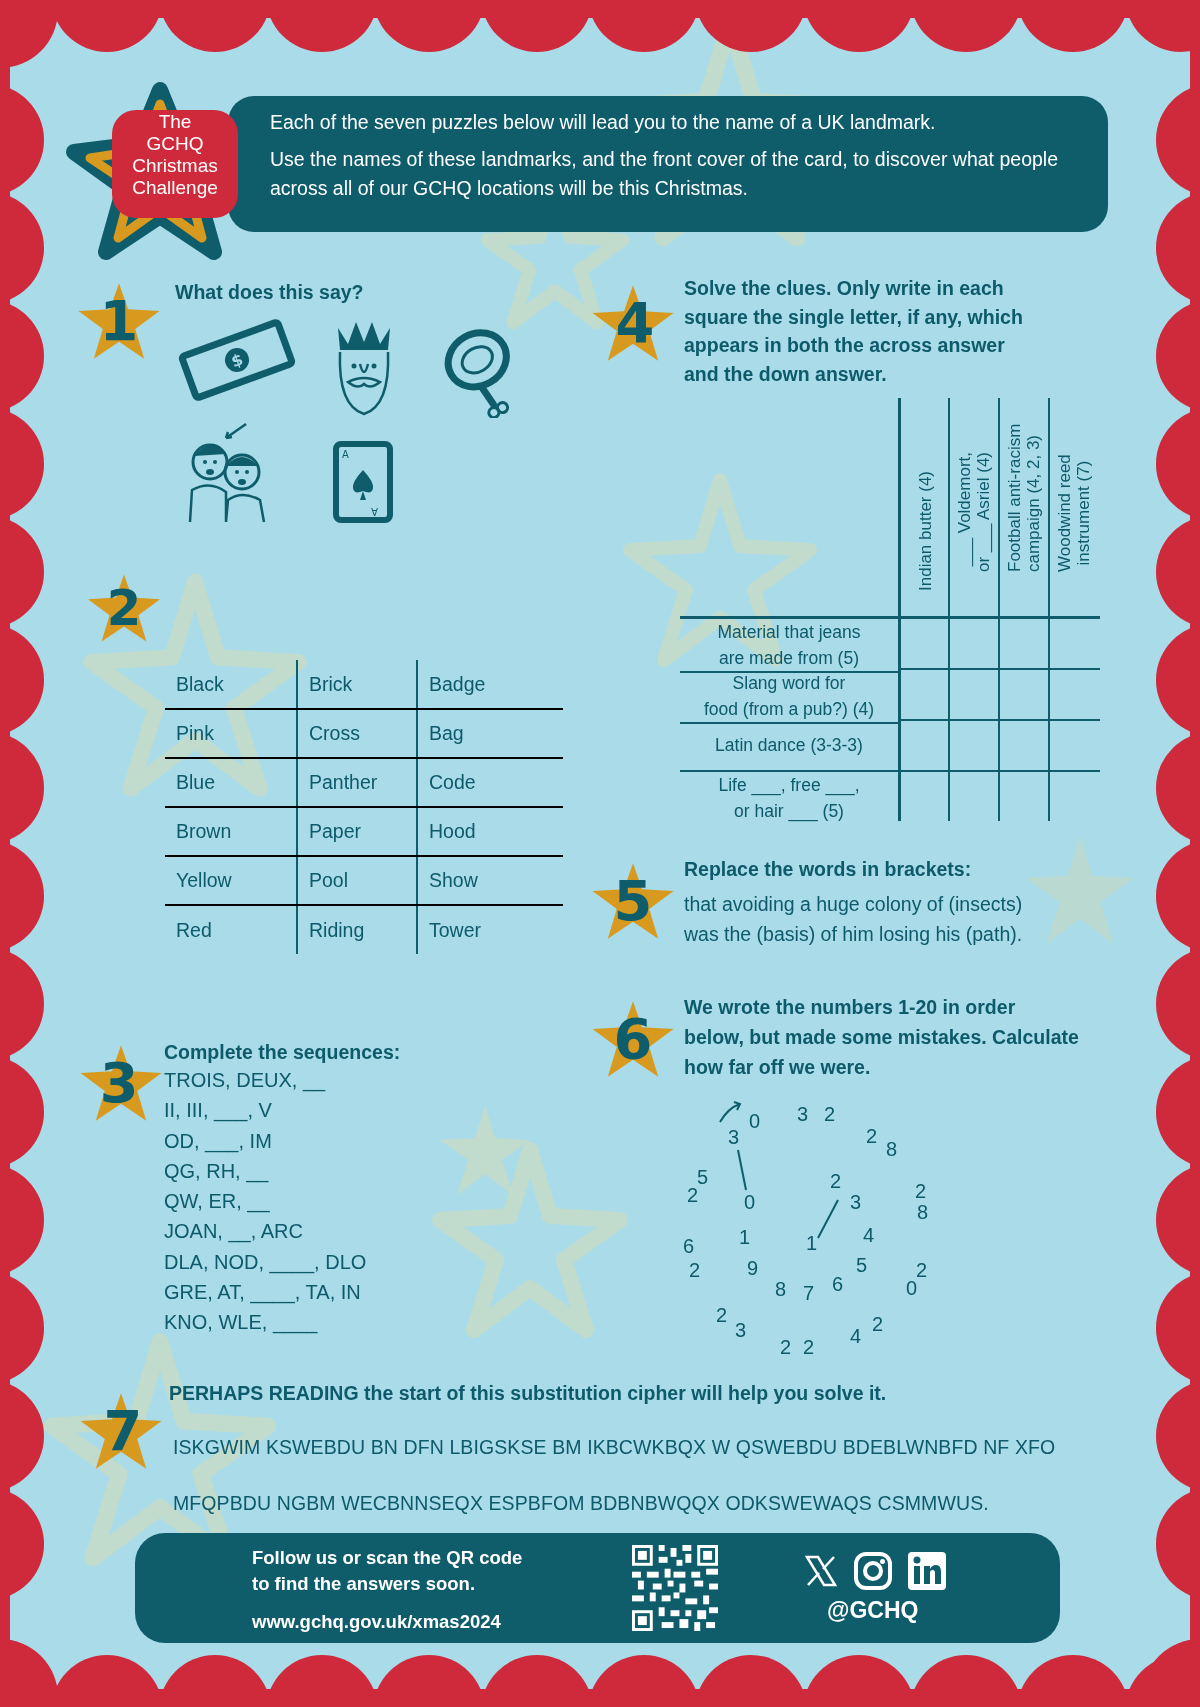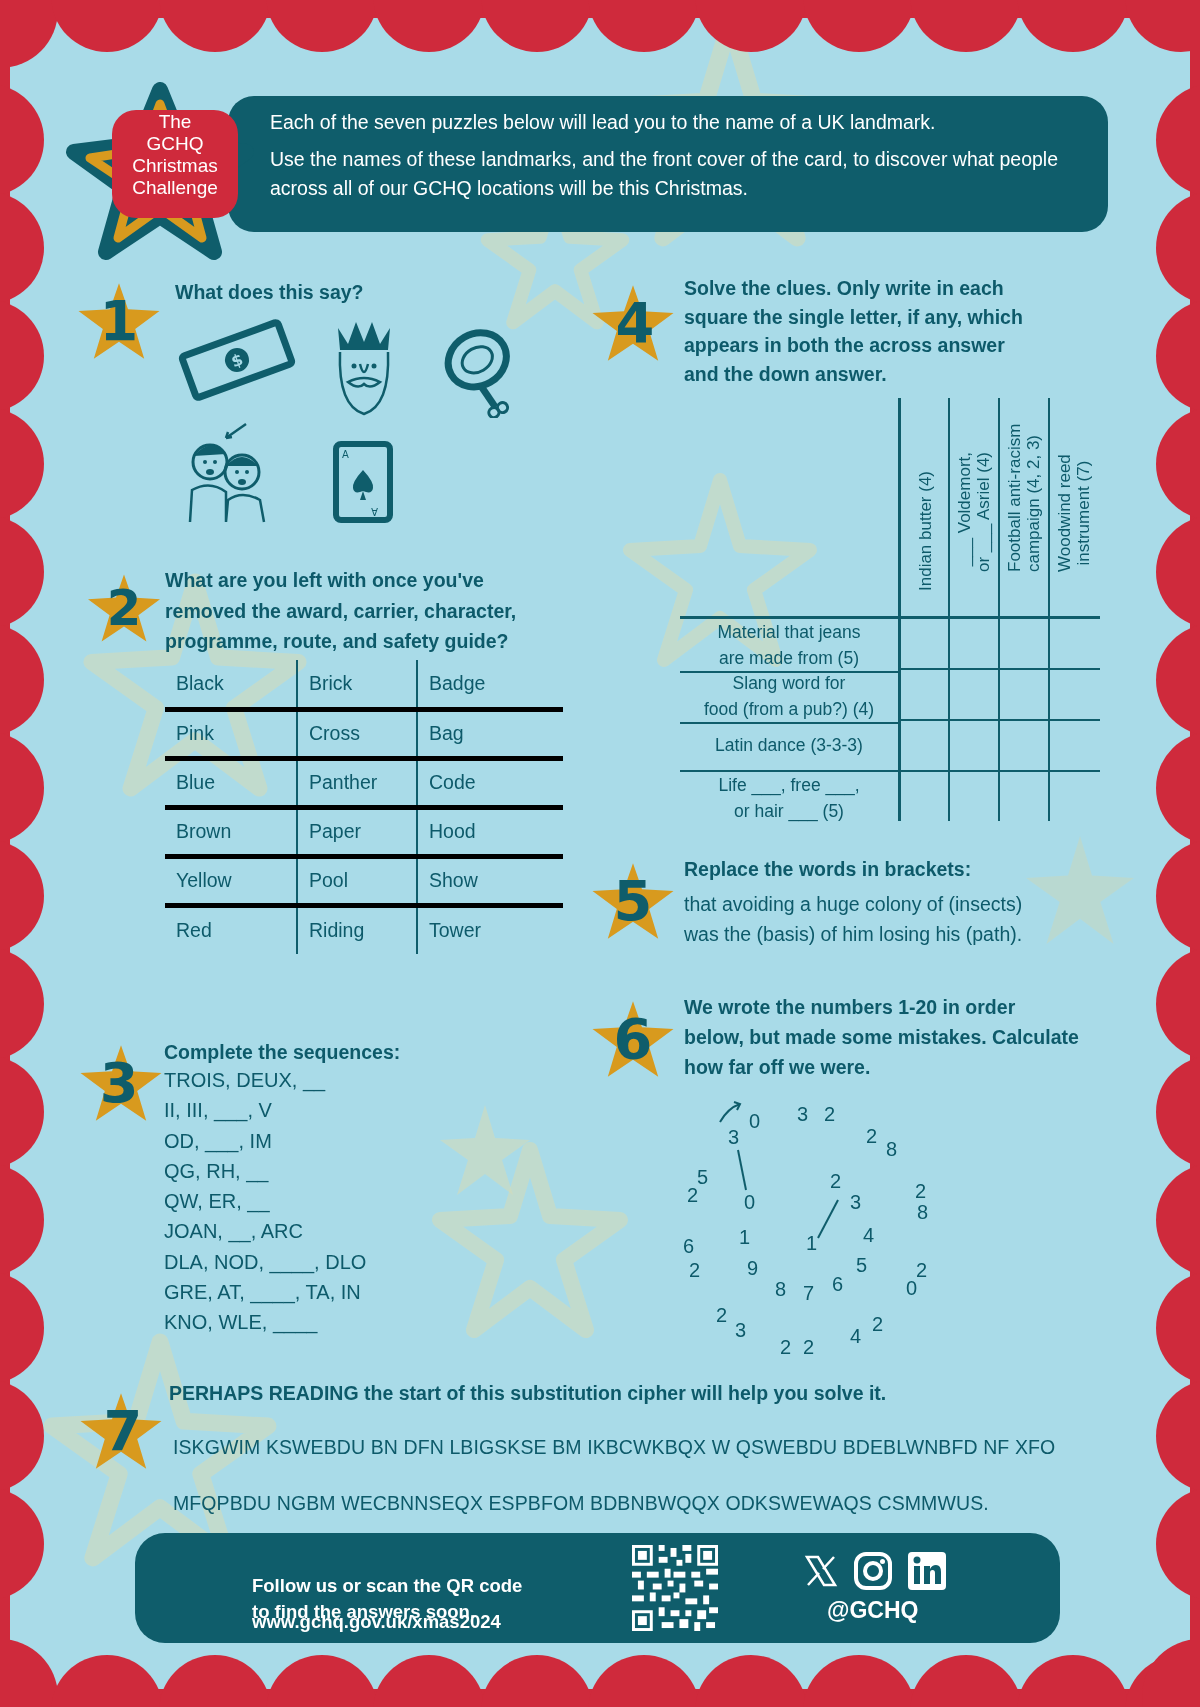--- a/index.html
+++ b/index.html
@@ -50,21 +50,21 @@
     
     .icon-box { position: absolute; }
 
     
     .word-table {
       position: absolute; left: 165px; top: 660px; width: 398px;
       border-collapse: collapse; font-size: 19.5px;
     }
     .word-table td {
       height: 49px; padding: 0 0 0 11px; vertical-align: middle;
-      border-bottom: 5px solid #000000;
+      border-bottom: 2px solid #000000;
     }
     .word-table tr:last-child td { border-bottom: none; }
     .word-table td:nth-child(1) { width: 132px; border-right: 2px solid #0f5d6b; }
     .word-table td:nth-child(2) { width: 120px; border-right: 2px solid #0f5d6b; }
 
     
     .seq-list { position: absolute; left: 164px; top: 1065px; font-size: 20px; line-height: 30.3px; }
 
     
     .xw { position: absolute; left: 680px; top: 398px; }
@@ -88,21 +88,21 @@
     .num-scatter span { position: absolute; font-size: 20px; font-family: "Liberation Sans", sans-serif; }
 
     
     .cipher { position: absolute; left: 173px; font-size: 19.5px; letter-spacing: 0.1px; }
 
     
     .footer {
       position: absolute; left: 135px; top: 1533px; width: 925px; height: 110px;
       background: #0f5d6b; border-radius: 30px; color: #fff;
     }
-    .footer-text { position: absolute; left: 117px; top: 12px; font-size: 18.5px; line-height: 26px; font-weight: bold; margin-top: 28px; }
+    .footer-text { position: absolute; left: 117px; top: 12px; font-size: 18.5px; line-height: 26px; font-weight: bold; }
     .footer-url { position: absolute; left: 117px; top: 78px; font-size: 18.5px; font-weight: bold; }
     .qr { position: absolute; left: 497px; top: 12px; width: 86px; height: 86px; }
     .social { position: absolute; left: 668px; top: 18px; display: flex; gap: 14px; align-items: center; }
     .social-handle { position: absolute; left: 692px; top: 64px; font-size: 23px; font-weight: bold; }
   </style>
 </head>
 <body>
 
 <div class="page">
 
@@ -271,25 +271,20 @@
       <rect x="4" y="4" width="54" height="76" rx="5" fill="none" stroke="#0f5d6b" stroke-width="6"></rect>
       <text x="10" y="18" font-size="10" fill="#0f5d6b" font-family="DejaVu Sans, sans-serif">A</text>
       <path d="M31 30 Q20 42 21 48 Q22 55 31 51 L28 60 L34 60 L31 51 Q40 55 41 48 Q42 42 31 30 Z" fill="#0f5d6b"></path>
       <text x="52" y="74" font-size="10" fill="#0f5d6b" font-family="DejaVu Sans, sans-serif" transform="rotate(180 49 71)">A</text>
     </svg>
 
     <svg class="num-star" style="left:84px;top:570px" width="80" height="76" viewBox="0 0 100 90">
       <path d="M50 3 L60 32 L95 34 L68 54 L78 87 L50 68 L22 87 L32 54 L5 34 L40 32 Z" fill="#d89a1e"></path>
       <text x="50" y="66" text-anchor="middle" font-size="62" font-weight="bold" fill="#0f5d6b" font-family="DejaVu Sans, sans-serif">2</text>
     </svg>
-    <div class="q-title" style="left:165px;top:565px;line-height:30.5px">
-      <div>What are you left with once you've</div>
-      <div>removed the award, carrier, character,</div>
-      <div>programme, route, and safety guide?</div>
-    </div>
     <table class="word-table">
       <tbody id="word-table-body">
           <tr>
             <td>Black</td>
             <td>Brick</td>
             <td>Badge</td>
           </tr>
           <tr>
             <td>Pink</td>
             <td>Cross</td>

